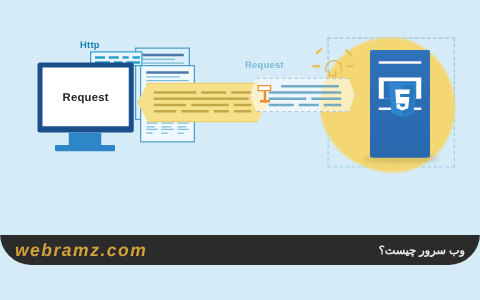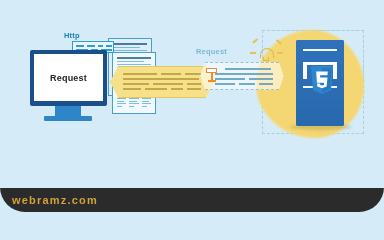--- a/index.html
+++ b/index.html
@@ -182,21 +182,21 @@
   .shield svg{display:block;}
 
   
   .footer{
     position:absolute;left:0;bottom:0;width:384px;height:24px;
     background:#2b2b2b;
     display:flex;align-items:center;justify-content:space-between;
     padding:0 12px;box-sizing:border-box;
   }
   .footer .brand{
-    color:#d2a13a;font-size:11px;font-weight:bold;letter-spacing:1.2px;
+    color:#d2a13a;font-size:14px;font-weight:bold;letter-spacing:1.2px;font-style:italic;
   }
   .footer .fa{
     color:#e8e8e8;font-size:9px;font-weight:bold;direction:rtl;
   }
 </style>
 </head>
 <body>
 
 <div class="stage">
 
@@ -327,15 +327,16 @@
       <path d="M1 0 H23 L21 24 L12 28 L3 24 Z" fill="#2f86d0"></path>
       <path d="M12 2 H21.6 L19.9 23.2 L12 26.6 Z" fill="#2878be"></path>
       <g fill="#ffffff">
         <path d="M6.2 5.6 h11.6 l-0.35 3.6 H9.9 l0.22 2.3 h7.4 l-0.95 9.1 -4.58 1.7 -4.6-1.7 -0.3-3.2 h2.9 l0.15 1.6 1.85 0.62 1.87-0.62 0.22-2.3 H6.9 Z"></path>
       </g>
     </svg>
   </div>
 
   <div class="footer">
     <div class="brand">webramz.com</div>
+    <div class="fa">وب سرور چیست؟</div>
   </div>
 
 </div>
 
 </body></html>

